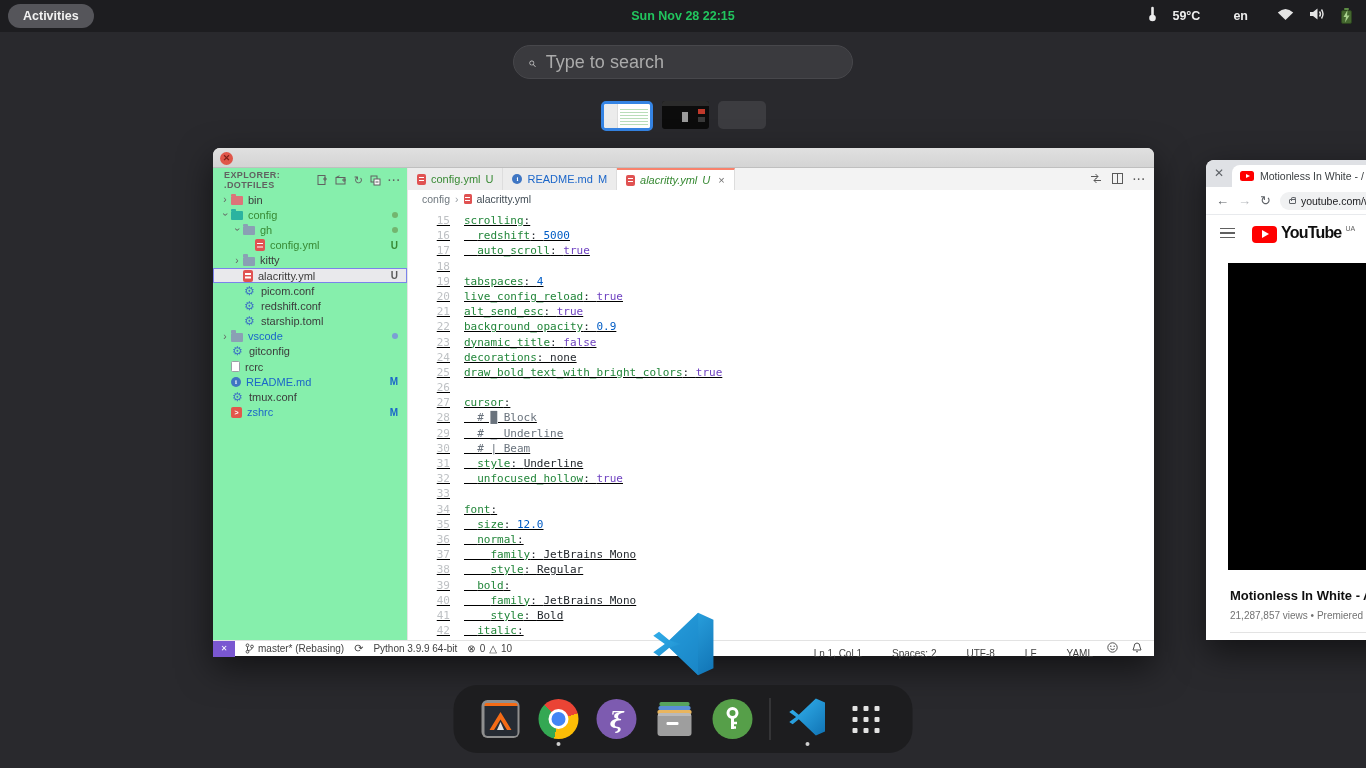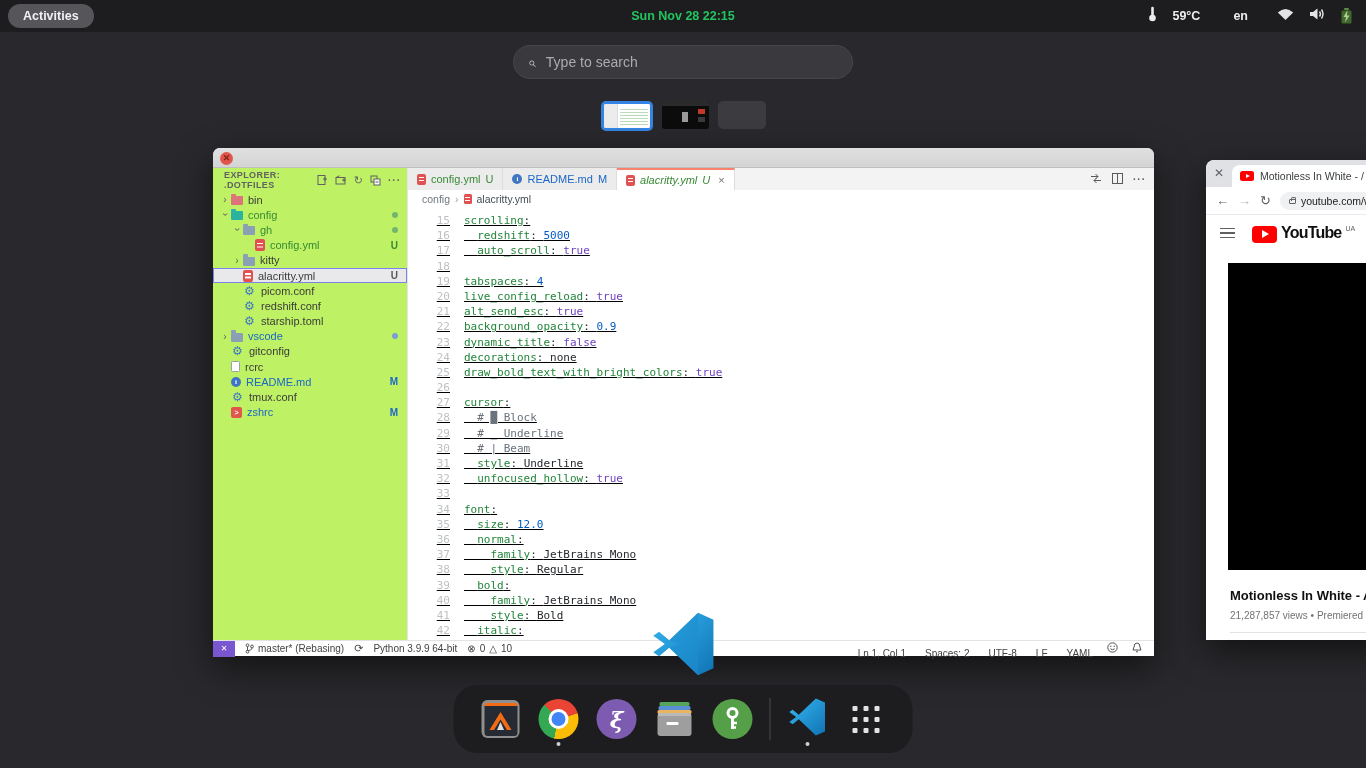--- a/index.html
+++ b/index.html
@@ -16,21 +16,21 @@
   .tr-cluster .txt{font-size:12.5px;font-weight:600;color:#ececec;}
   .battery{position:relative;width:11px;height:16px;display:flex;align-items:center;justify-content:center;}
   .battery .cap{position:absolute;top:0;left:3px;width:5px;height:2px;background:#5d8c44;border-radius:1px;}
   .battery .body{position:absolute;top:2px;left:0;width:11px;height:14px;background:#44672f;border:1px solid #2c431f;border-radius:2px;}
   .battery svg{position:relative;z-index:1;}
 
   
   .search-bar{position:absolute;left:513px;top:45px;width:340px;height:34px;border-radius:17px;
           background:#3a3a3e;border:1px solid #47474b;display:flex;align-items:center;padding:0 14px;gap:10px;cursor:text;}
   .search-bar .mag{font-size:14px;color:#c9c9c9;transform:scaleX(-1);}
-  .search-bar .ph{font-size:14px;color:#ababab;}
+  .search-bar .ph{font-size:18px;color:#ababab;}
   .thumbs{position:absolute;left:0;top:101px;width:1366px;display:flex;justify-content:center;gap:9px;}
   .thumb{border-radius:5px;cursor:pointer;}
   .thumb.active{width:52px;height:30px;border:3px solid #3584e4;background:#fff;overflow:hidden;display:flex;}
   .thumb.active .mini-side{width:14px;background:#ececec;border-right:1px solid #ddd;}
   .thumb.active .mini-main{flex:1;background:#fff;padding:3px 2px;}
   .thumb.active .mini-main i{display:block;height:1.5px;margin:1.5px 0;background:#b9ddb9;}
   .thumb.dark{width:47px;height:28px;background:#0c0c0c;position:relative;overflow:hidden;border-radius:3px;}
   .thumb.dark .strip{position:absolute;top:0;left:0;right:0;height:5px;background:#2b2b2b;}
   .thumb.dark .fig{position:absolute;left:20px;top:11px;width:6px;height:10px;background:#9a9a9a;}
   .thumb.dark .r1{position:absolute;right:4px;top:8px;width:7px;height:5px;background:#c0392b;}
@@ -41,21 +41,21 @@
   .vsc{position:absolute;left:213px;top:148px;width:941px;height:508px;border-radius:7px 7px 0 0;
        box-shadow:0 12px 34px rgba(0,0,0,.55);background:#fff;}
   .vsc-title{height:20px;background:linear-gradient(#e0e0e0,#d4d4d4);border-radius:7px 7px 0 0;
        display:flex;align-items:center;position:relative;border-bottom:1px solid #bfbfbf;}
   .vsc-title .ttext{position:absolute;left:0;right:0;text-align:center;font-size:10.5px;color:#414141;}
   .win-close{position:absolute;left:7px;top:3.5px;width:13px;height:13px;border-radius:50%;background:#e0564a;
        color:#7e1f17;font-size:9px;line-height:12px;text-align:center;font-weight:700;cursor:pointer;}
   .vsc-body{position:absolute;top:20px;left:0;right:0;bottom:16px;display:flex;overflow:hidden;}
 
   
-  .explorer{width:195px;background:#bef264;border-right:1px solid #e5e5e5;font-size:11px;color:#3b3b3b;overflow:hidden;}
+  .explorer{width:195px;background:#86efac;border-right:1px solid #e5e5e5;font-size:11px;color:#3b3b3b;overflow:hidden;}
   .exp-head{height:24px;display:flex;align-items:center;padding:0 6px 0 11px;}
   .exp-head .lbl{font-size:9px;font-weight:700;letter-spacing:.4px;color:#616161;flex:1;}
   .exp-actions{display:flex;gap:7px;align-items:center;color:#616161;}
   .exp-actions svg{display:block;}
   .exp-actions .more{font-weight:700;letter-spacing:1px;font-size:10px;cursor:pointer;}
   .trow{height:15.2px;display:flex;align-items:center;cursor:pointer;position:relative;}
   .trow.sel{background:#e9e9ec;outline:1px solid #7b83eb;outline-offset:-1px;}
   .arrow{width:12px;flex:0 0 12px;font-size:10px;color:#646464;display:inline-block;text-align:center;}
   .arrow.down{transform:rotate(90deg);}
   .arrow.spacer{visibility:hidden;}
@@ -430,21 +430,21 @@
     </span>
     <span class="sgroup" style="font-size:11px;">⟳</span>
     <span class="sgroup">Python 3.9.9 64-bit</span>
     <span class="sgroup">
       <span style="font-size:10px;">⊗</span>
       <span>0</span>
       <span style="font-size:10px;">△</span>
       <span>10</span>
     </span>
     <span class="status-right">
-      <span style="display:flex;gap:19px;margin-top:9px;">
+      <span style="display:flex;gap:30px;margin-top:9px;">
           <span class="sitem">Ln 1, Col 1</span>
           <span class="sitem">Spaces: 2</span>
           <span class="sitem">UTF-8</span>
           <span class="sitem">LF</span>
           <span class="sitem">YAML</span>
         </span>
       <span><svg width="11" height="11">
             <circle cx="5.5" cy="5.5" r="4.7" fill="none" stroke="#525252"></circle>
             <circle cx="3.8" cy="4.2" r="0.7" fill="#525252"></circle>
             <circle cx="7.2" cy="4.2" r="0.7" fill="#525252"></circle>

